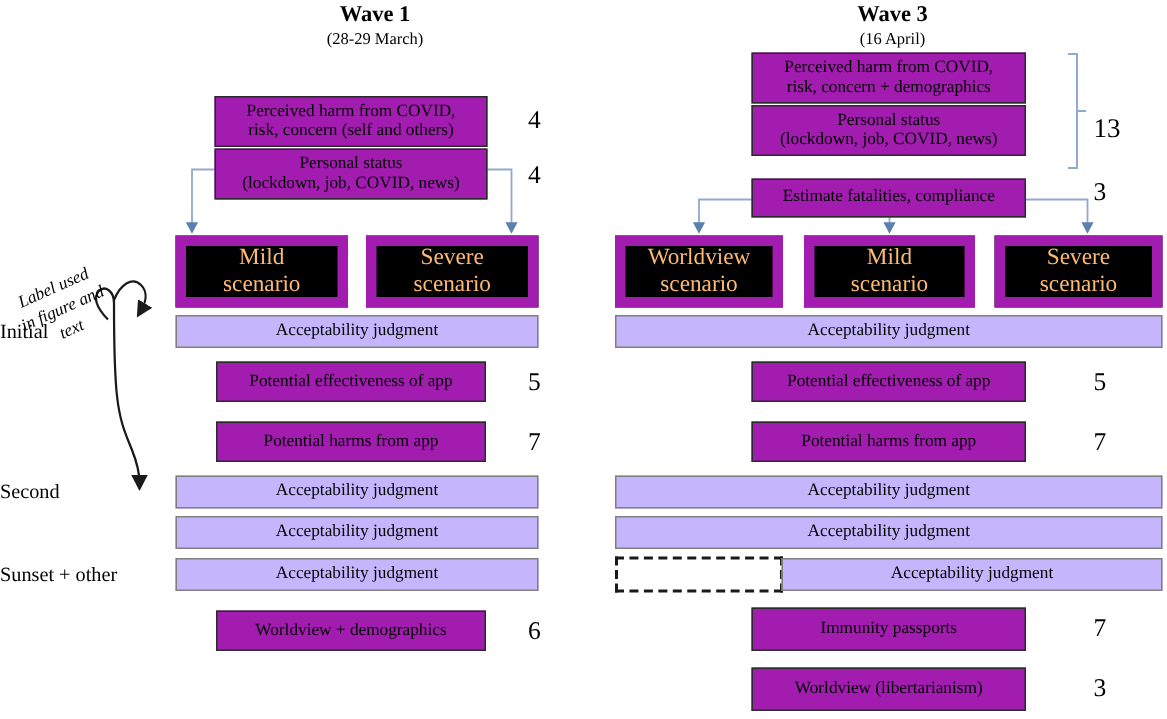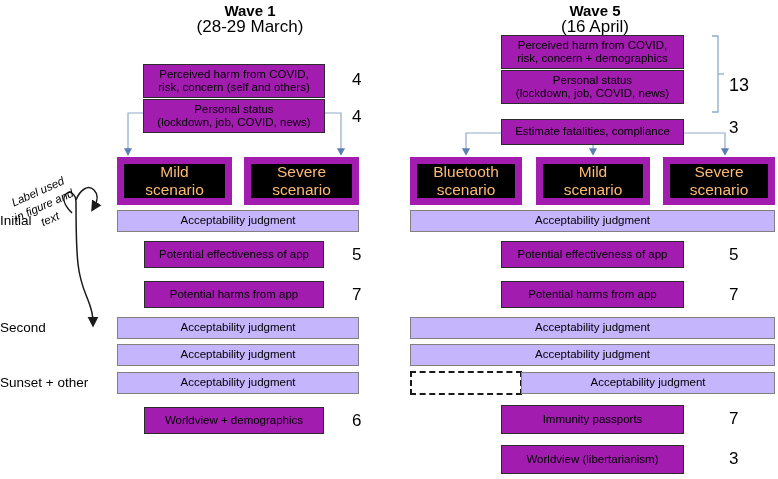--- a/index.html
+++ b/index.html
@@ -3,29 +3,29 @@
 <meta charset="utf-8">
 <style>
   html,body{margin:0;padding:0;}
   body{
     width:778px;height:479px;
     background:#ffffff;
     font-family:"Liberation Sans", sans-serif;
     color:#000;
     overflow:hidden;
   }
-  #stage{position:relative;width:642px;height:479px;}
+  #stage{position:relative;width:642px;height:479px;font-family:Liberation Serif, serif;}
 
   .abs{position:absolute;box-sizing:border-box;}
 
   .wave-title{
     text-align:center;font-weight:bold;font-size:15px;line-height:17px;
   }
   .wave-sub{
-    text-align:center;font-weight:normal;font-size:17px;line-height:15px;
+    text-align:center;font-weight:normal;font-size:11px;line-height:15px;
   }
 
   
   .box{
     display:flex;align-items:center;justify-content:center;
     text-align:center;font-size:11.5px;line-height:13.5px;
     box-sizing:border-box;
   }
   .box-white{background:#a21caf;border:1.6px solid #2b2b2b;}
   .box-gray{background:#c4b5fd;border:1.4px solid #808080;}
@@ -88,21 +88,21 @@
       <path d="M72,213 C64,205 62,198 66,194 C70,190 76,194 76,202
                C76,214 76,246 78,264 C80,282 84,290 88,300
                C92,310 93,316 93,322" marker-end="url(#ahk)"></path>
       <path d="M76,200 C80,190 88,184 94,190 C99,195 97,202 94,207" marker-end="url(#ahk)"></path>
     </g>
   </svg>
 
   <div class="abs wave-title" style="left:160px;top:2px;width:180px;">Wave 1</div>
   <div class="abs wave-sub" style="left:160px;top:19px;width:180px;">(28-29 March)</div>
 
-  <div class="abs wave-title" style="left:505px;top:2px;width:180px;">Wave 5</div>
+  <div class="abs wave-title" style="left:505px;top:2px;width:180px;">Wave 3</div>
   <div class="abs wave-sub" style="left:505px;top:19px;width:180px;">(16 April)</div>
 
   <div class="abs" style="left:6px;top:168px;width:120px;height:66px;">
     <div class="rot-label" style="left:0;top:30px;position:absolute;">
       <div>Label used</div>
       <div>in figure and</div>
       <div>text</div>
     </div>
   </div>
 
@@ -169,21 +169,21 @@
   </div>
   <div class="abs num num-big" style="left:729px;top:77px;width:40px;">13</div>
 
   <div class="abs box box-white" style="left:501px;top:119px;width:183px;height:26px;">
     <div>Estimate fatalities, compliance</div>
   </div>
   <div class="abs num" style="left:729px;top:119px;width:30px;">3</div>
 
   <div class="abs box box-black" style="left:410px;top:157px;width:112px;height:48px;">
     <div>
-      <div>Bluetooth</div>
+      <div>Worldview</div>
       <div>scenario</div>
     </div>
   </div>
   <div class="abs box box-black" style="left:536px;top:157px;width:114px;height:48px;">
     <div>
       <div>Mild</div>
       <div>scenario</div>
     </div>
   </div>
   <div class="abs box box-black" style="left:663px;top:157px;width:112px;height:48px;">

